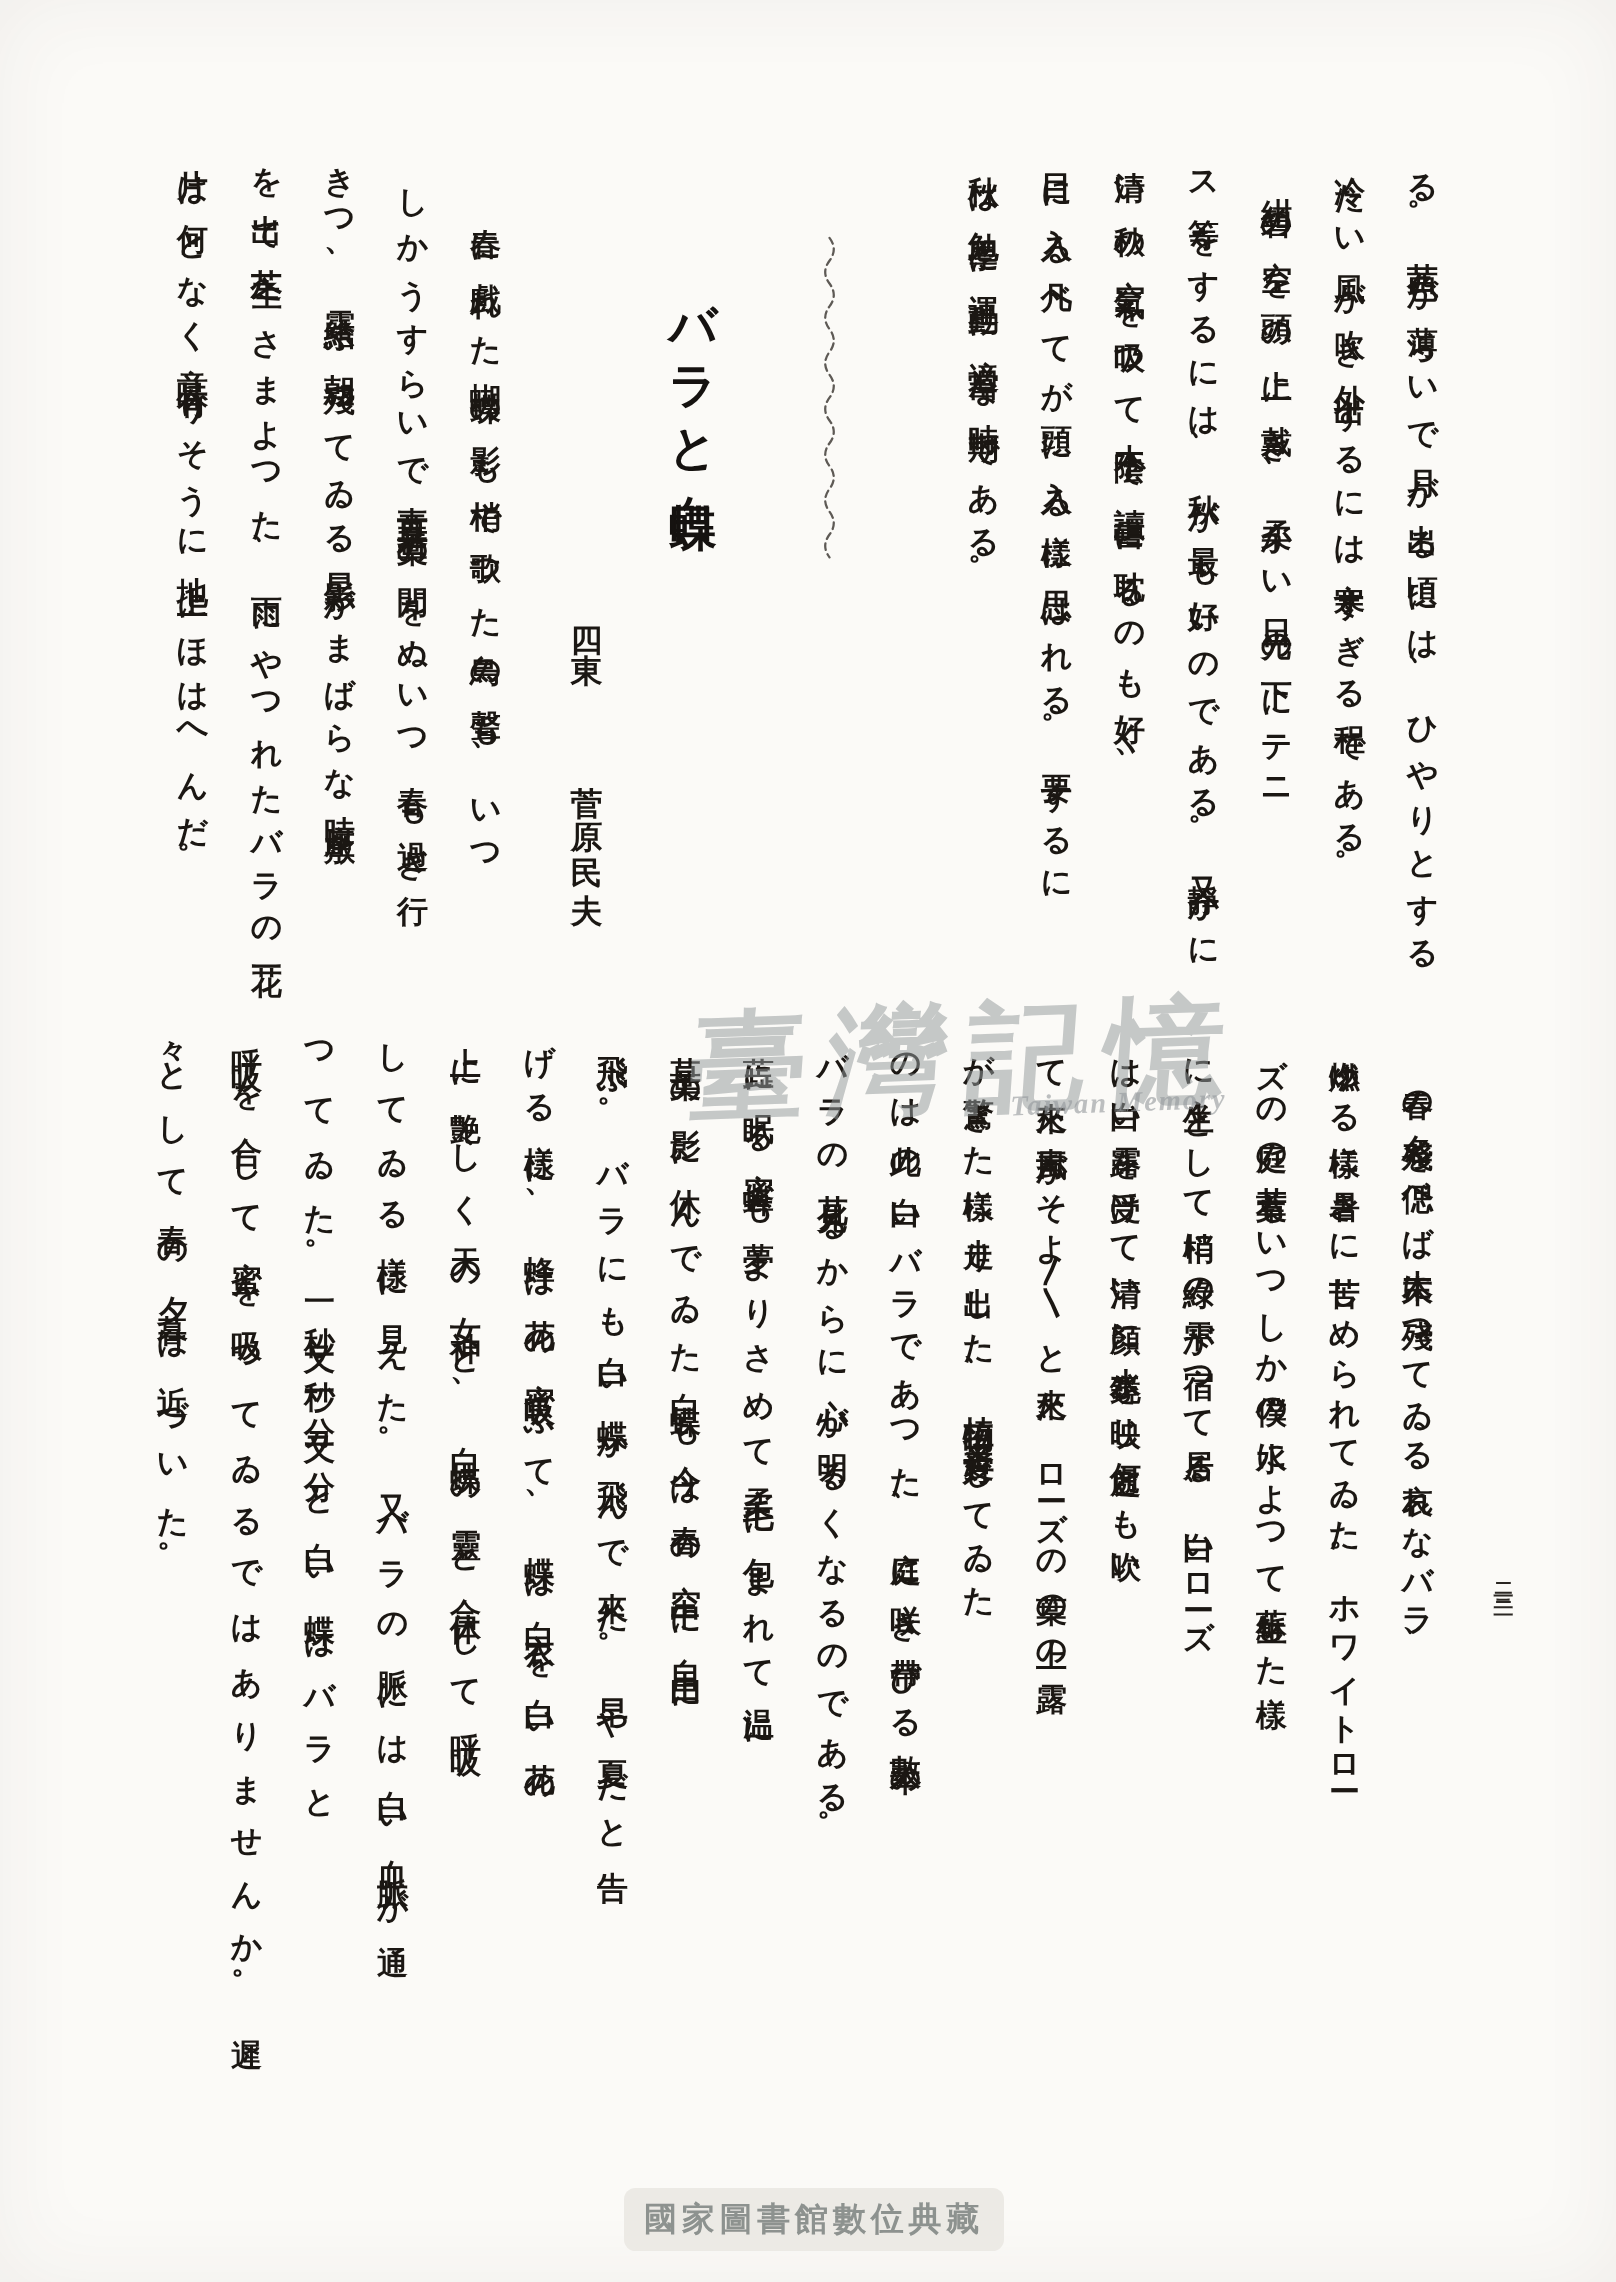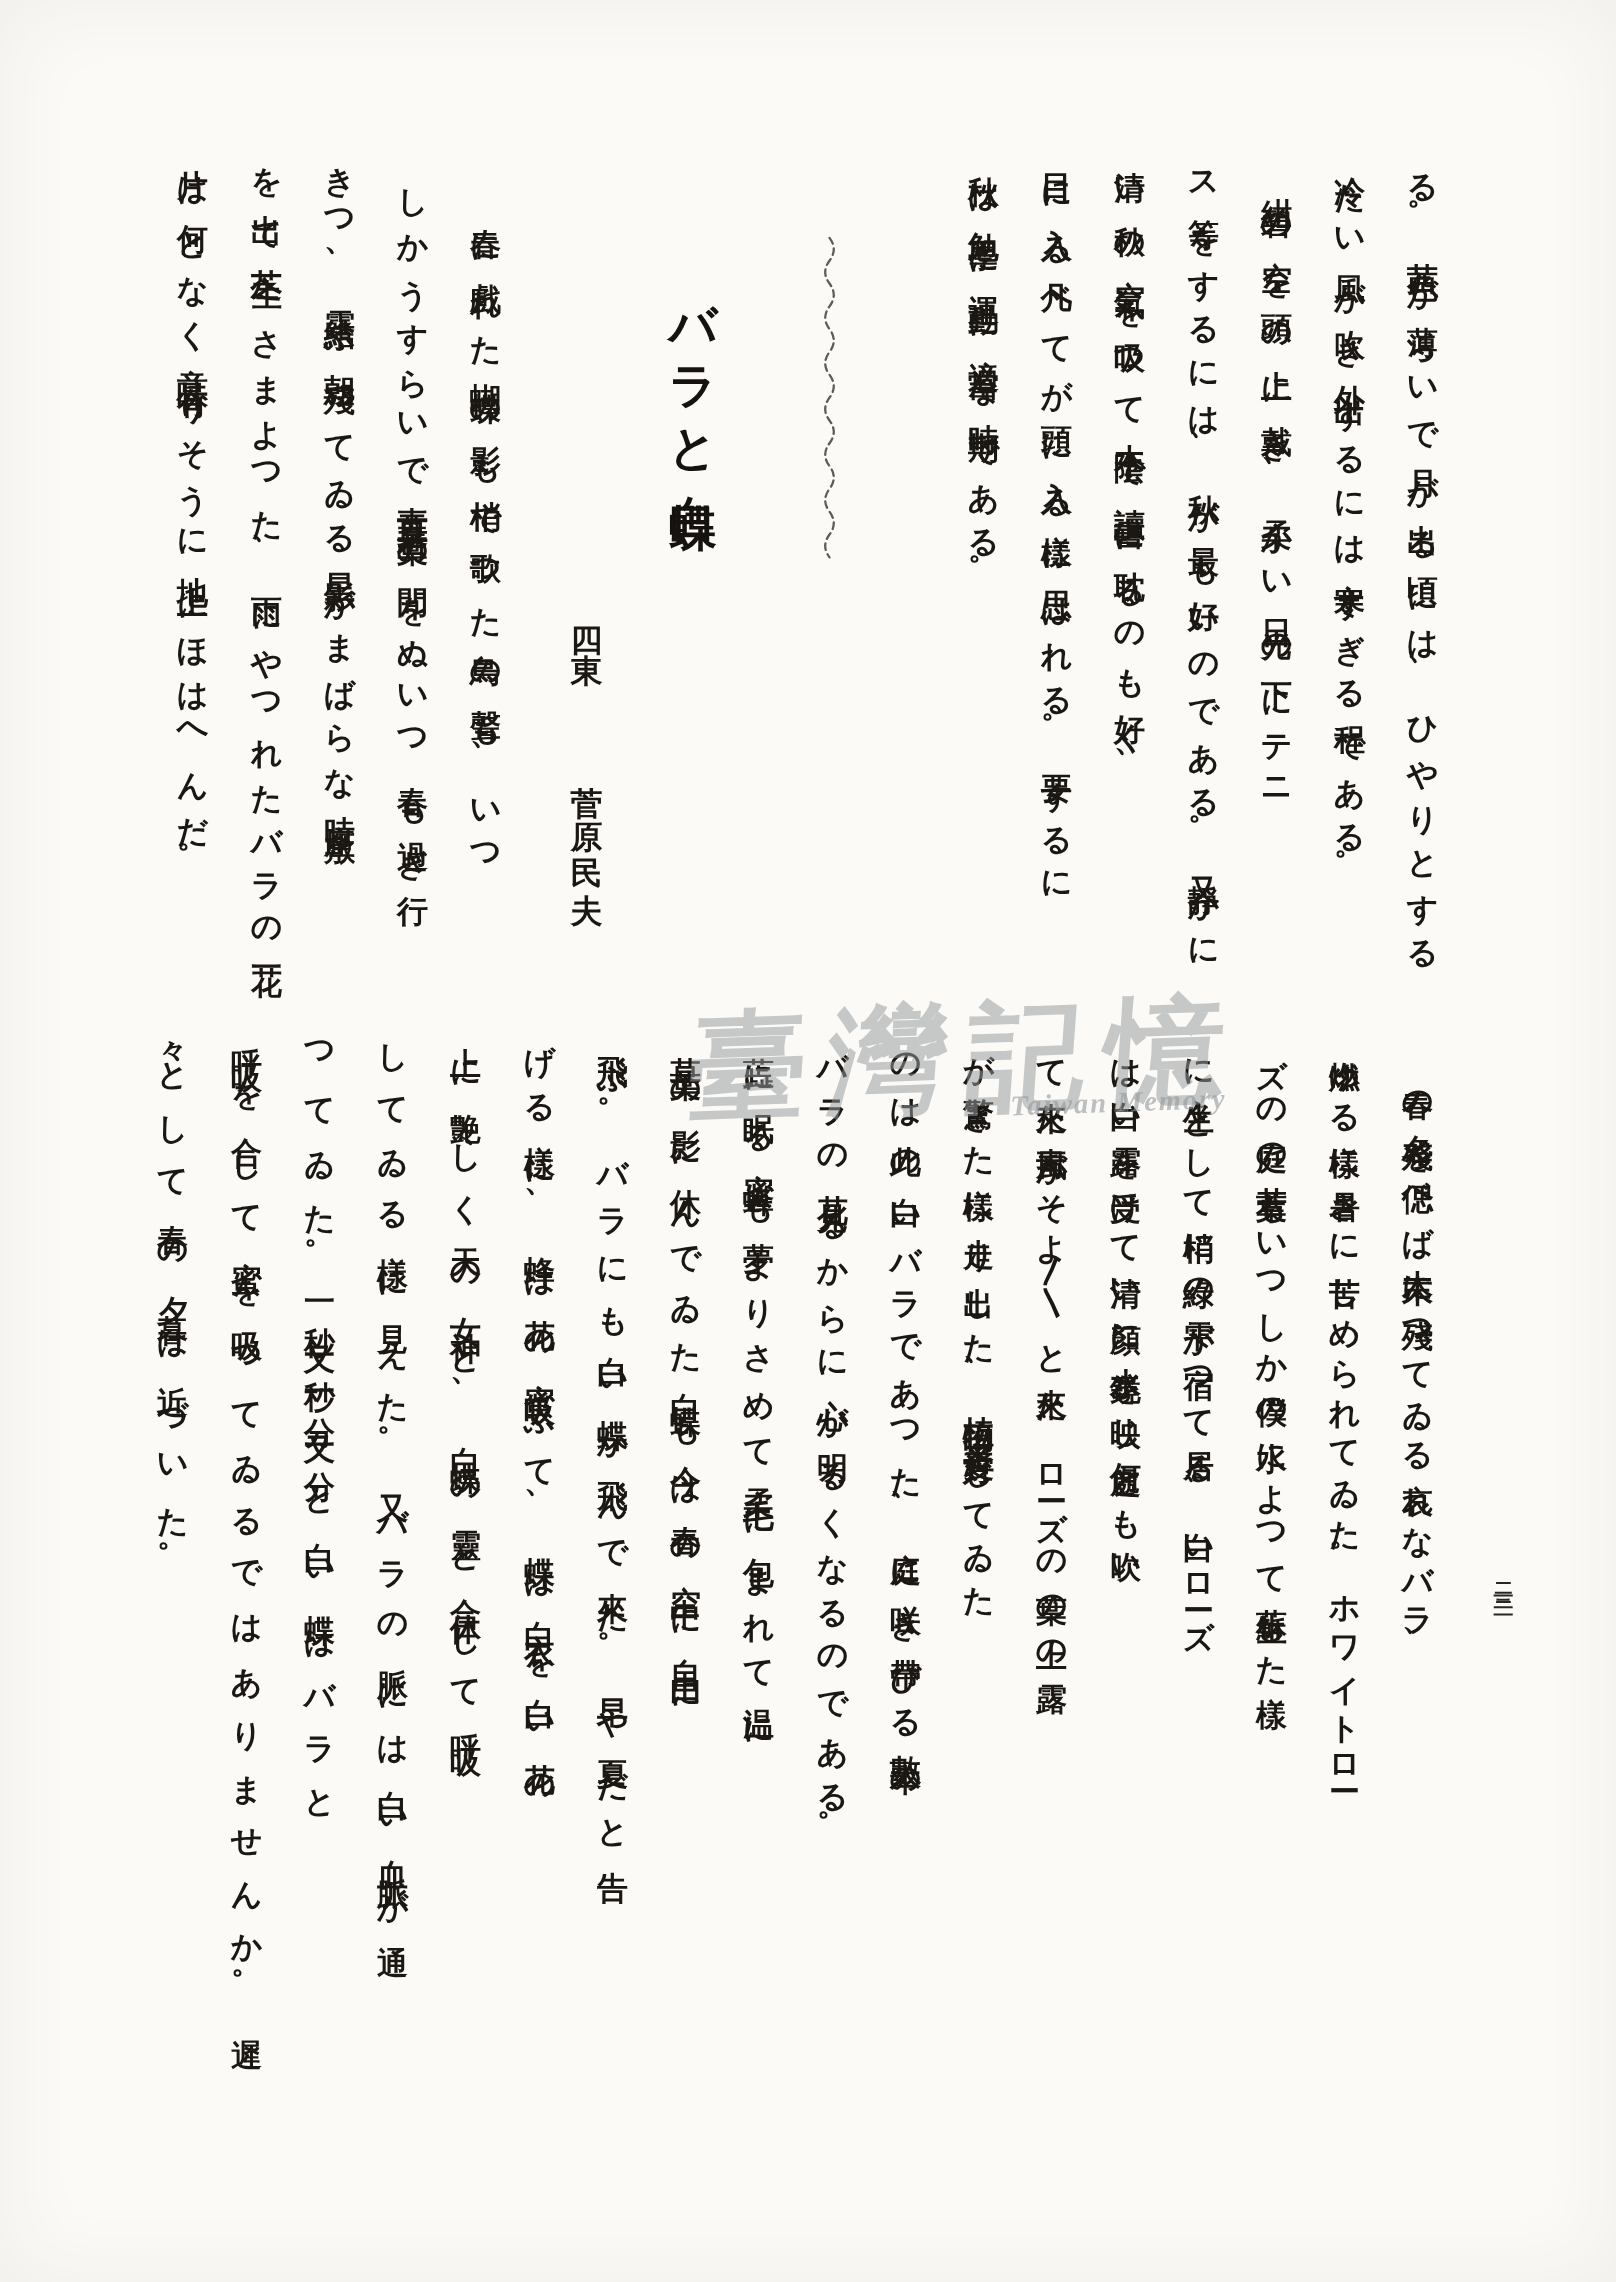--- a/index.html
+++ b/index.html
@@ -113,15 +113,18 @@
     <div class="vcol" style="left:293px;top:1022px;letter-spacing:18px;">つてゐた。一秒又一秒一分又一分と白い蝶はバラと</div>
     <div class="vcol" style="left:220px;top:1022px;letter-spacing:18px;">呼吸を合して蜜を吸つてゐるではありませんか。遲</div>
     <div class="vcol" style="left:146px;top:1022px;letter-spacing:18px;">々として春の夕暮は近づいた。</div>
   </div>
 
   <div class="watermark">
     <span class="wm-cjk">臺灣記憶</span>
     <span class="wm-latin">Taiwan Memory</span>
   </div>
 
+  <div class="stamp">
+    <span class="stamp-text">國家圖書館數位典藏</span>
+  </div>
 
 </div>
 
 
 </body></html>

